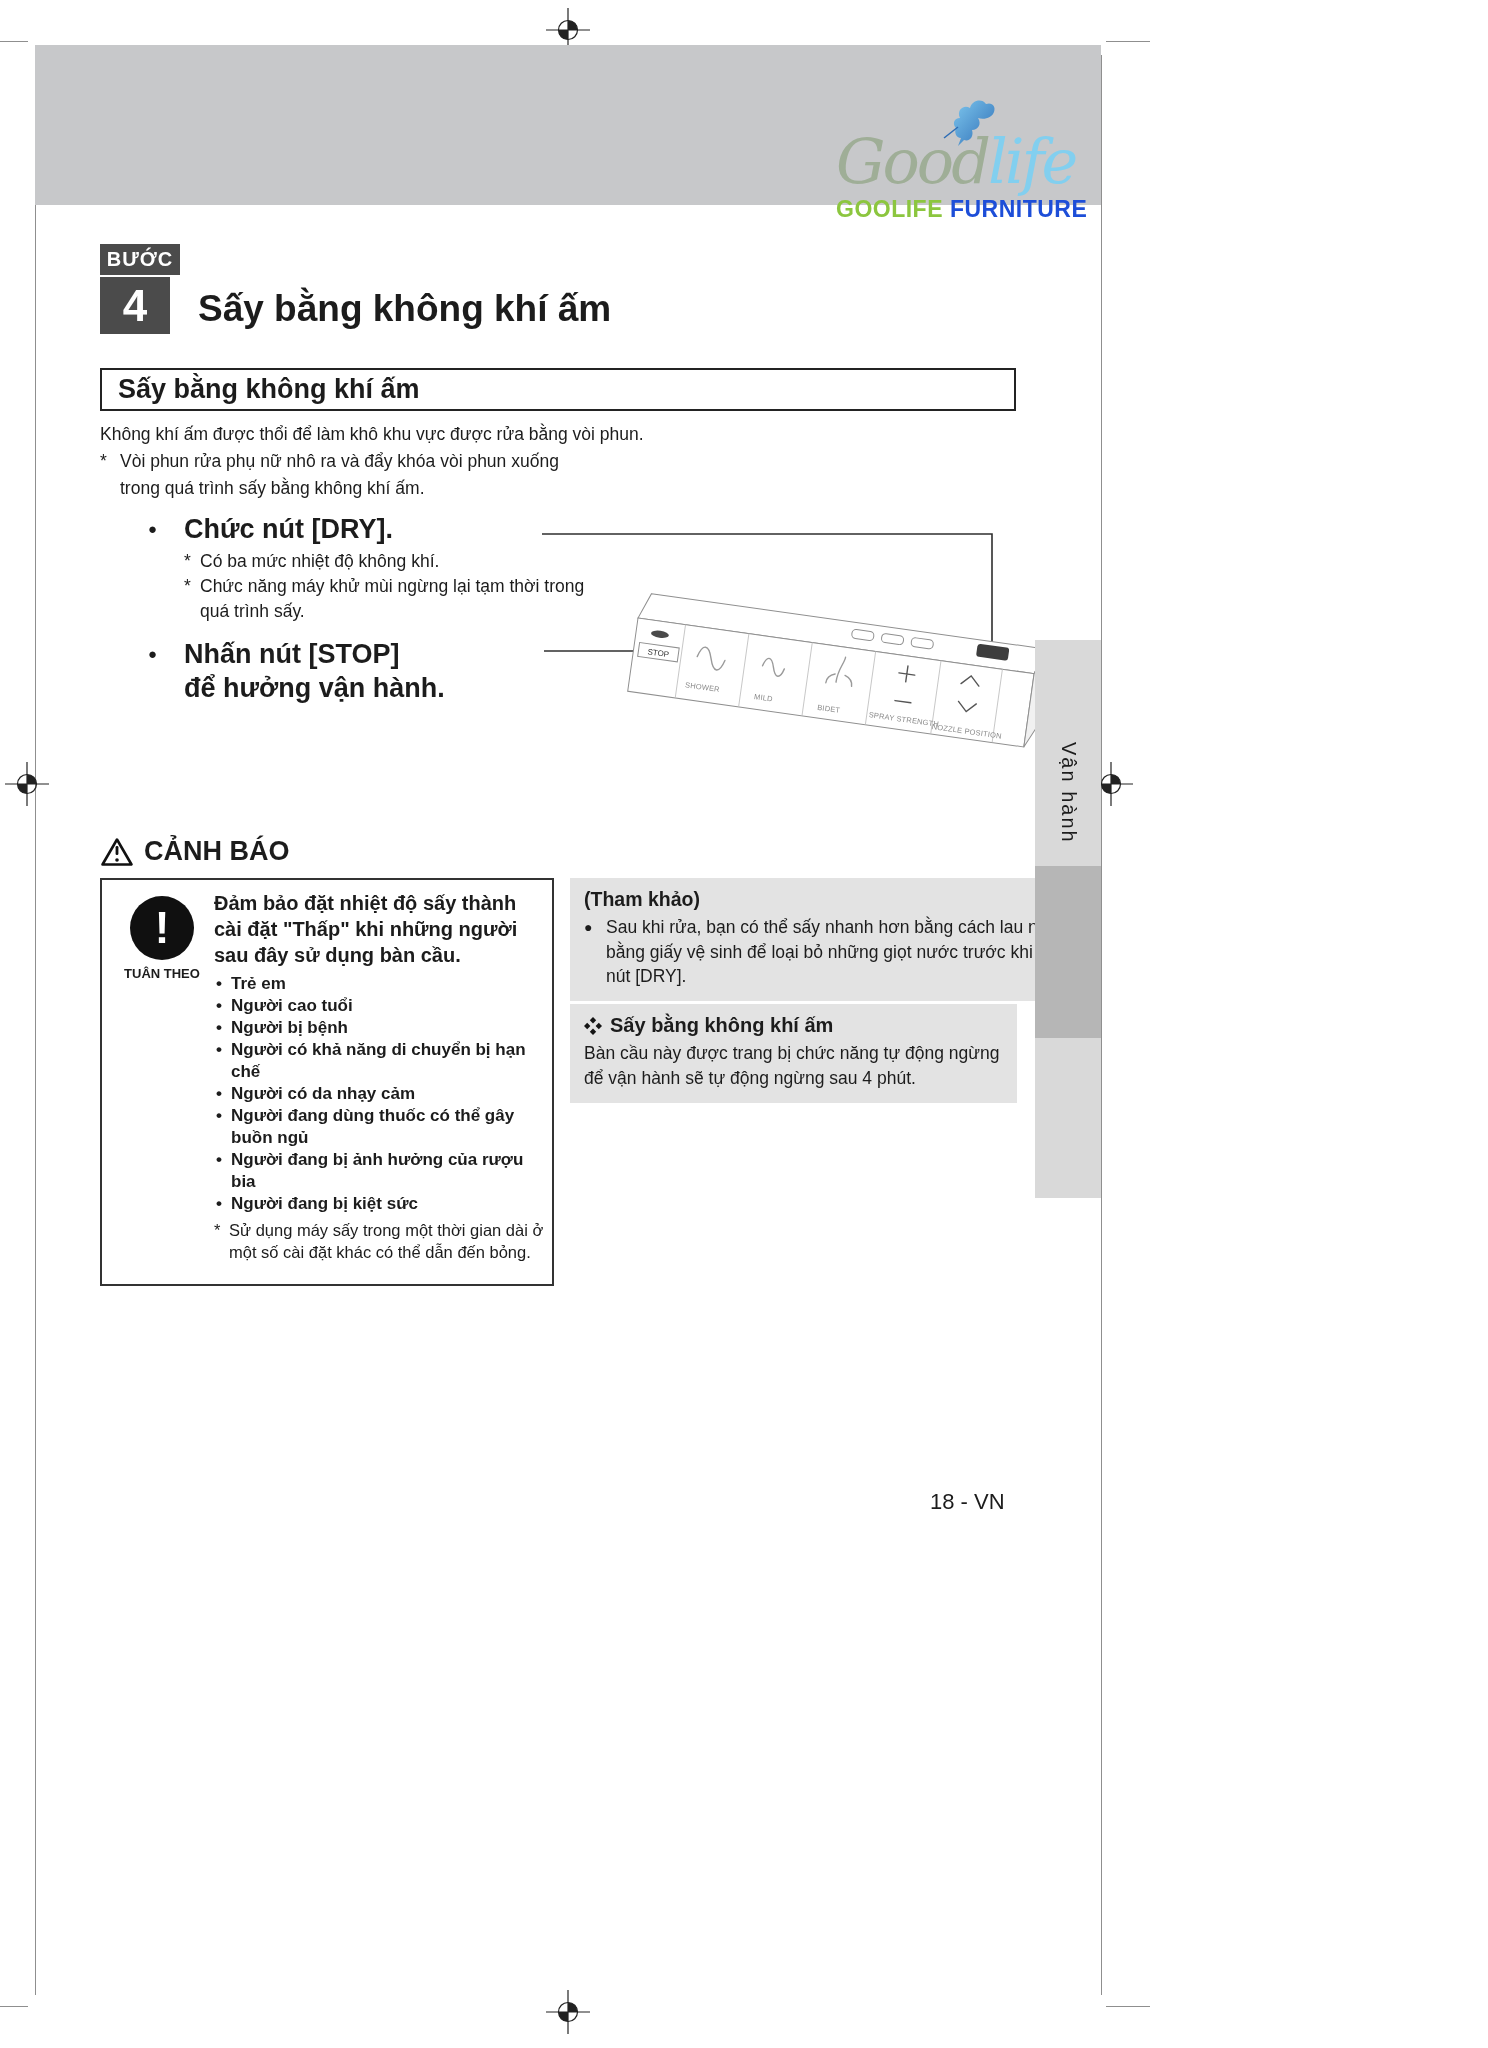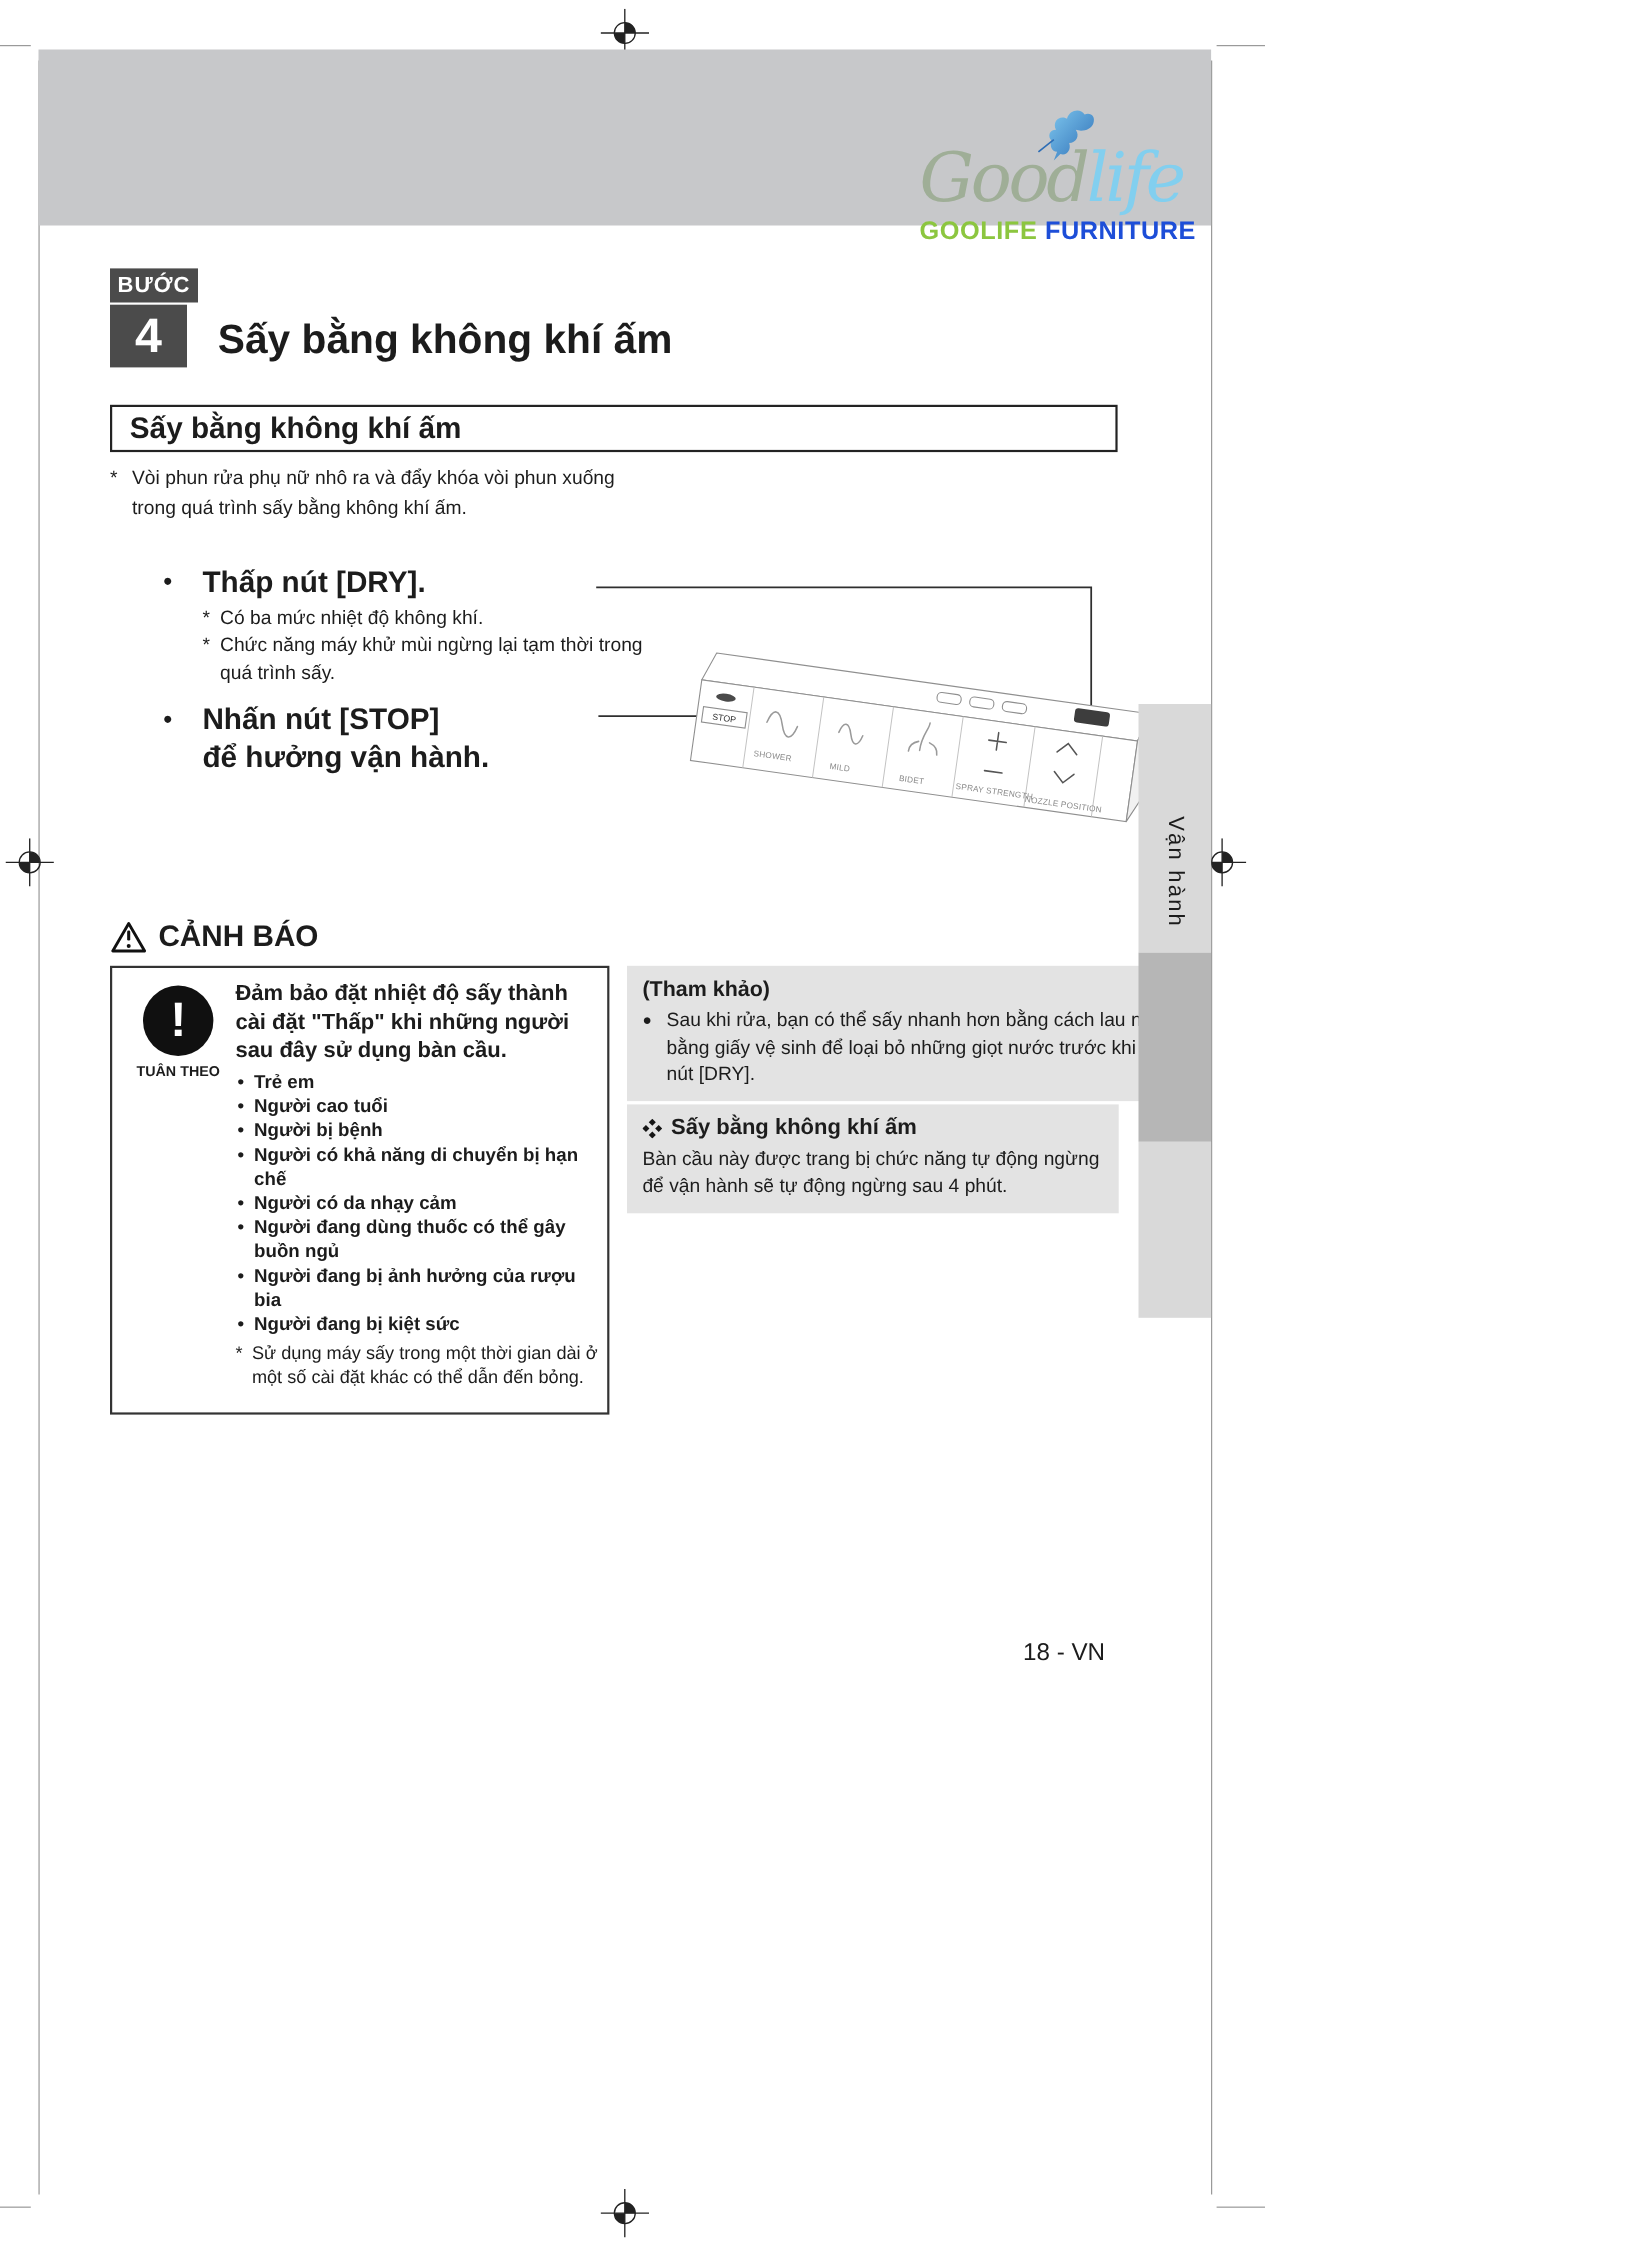--- a/index.html
+++ b/index.html
@@ -151,31 +151,32 @@
   <div class="logo-tagline"><span class="tg-left">GOOLIFE</span> <span class="tg-right">FURNITURE</span></div>
 </div>
 
 <div class="step-label">BƯỚC</div>
 <div class="step-number">4</div>
 <h1 class="step-title">Sấy bằng không khí ấm</h1>
 
 <div class="section-box">Sấy bằng không khí ấm</div>
 
 <div class="intro">
+  <p>Không khí ấm được thổi để làm khô khu vực được rửa bằng vòi phun.</p>
   <div class="hang">
     <span class="mk">*</span>
     <span class="note-text">Vòi phun rửa phụ nữ nhô ra và đẩy khóa vòi phun xuống trong quá trình sấy bằng không khí ấm.</span>
   </div>
 </div>
 
 <div class="instructions">
   <div class="inst">
     <span class="mk-dot">●</span>
     <div>
-      <div class="inst-title">Thấp nút [DRY].</div>
+      <div class="inst-title">Chức nút [DRY].</div>
       <div class="inst-notes">
         <div class="hang">
           <span class="mk">*</span>
           <span>Có ba mức nhiệt độ không khí.</span>
         </div>
         <div class="hang">
           <span class="mk">*</span>
           <span class="nw2">Chức năng máy khử mùi ngừng lại tạm thời trong quá trình sấy.</span>
         </div>
       </div>

